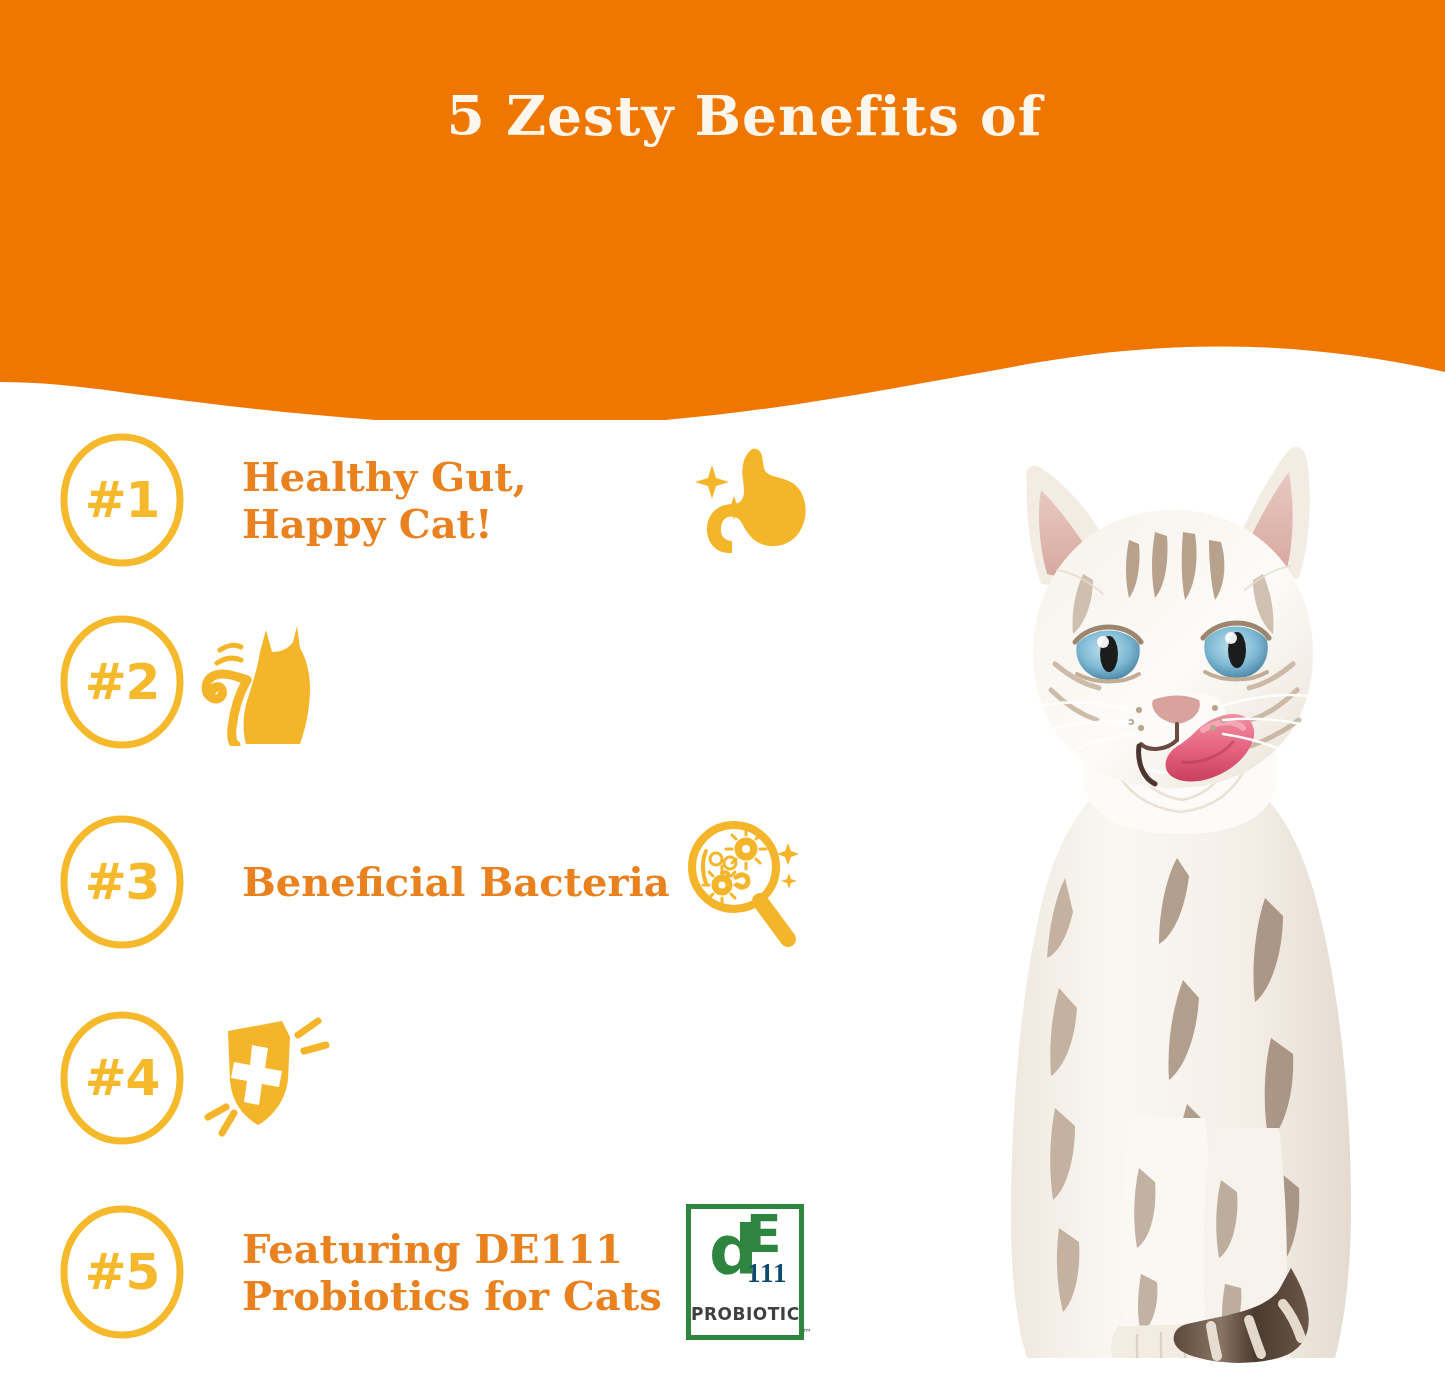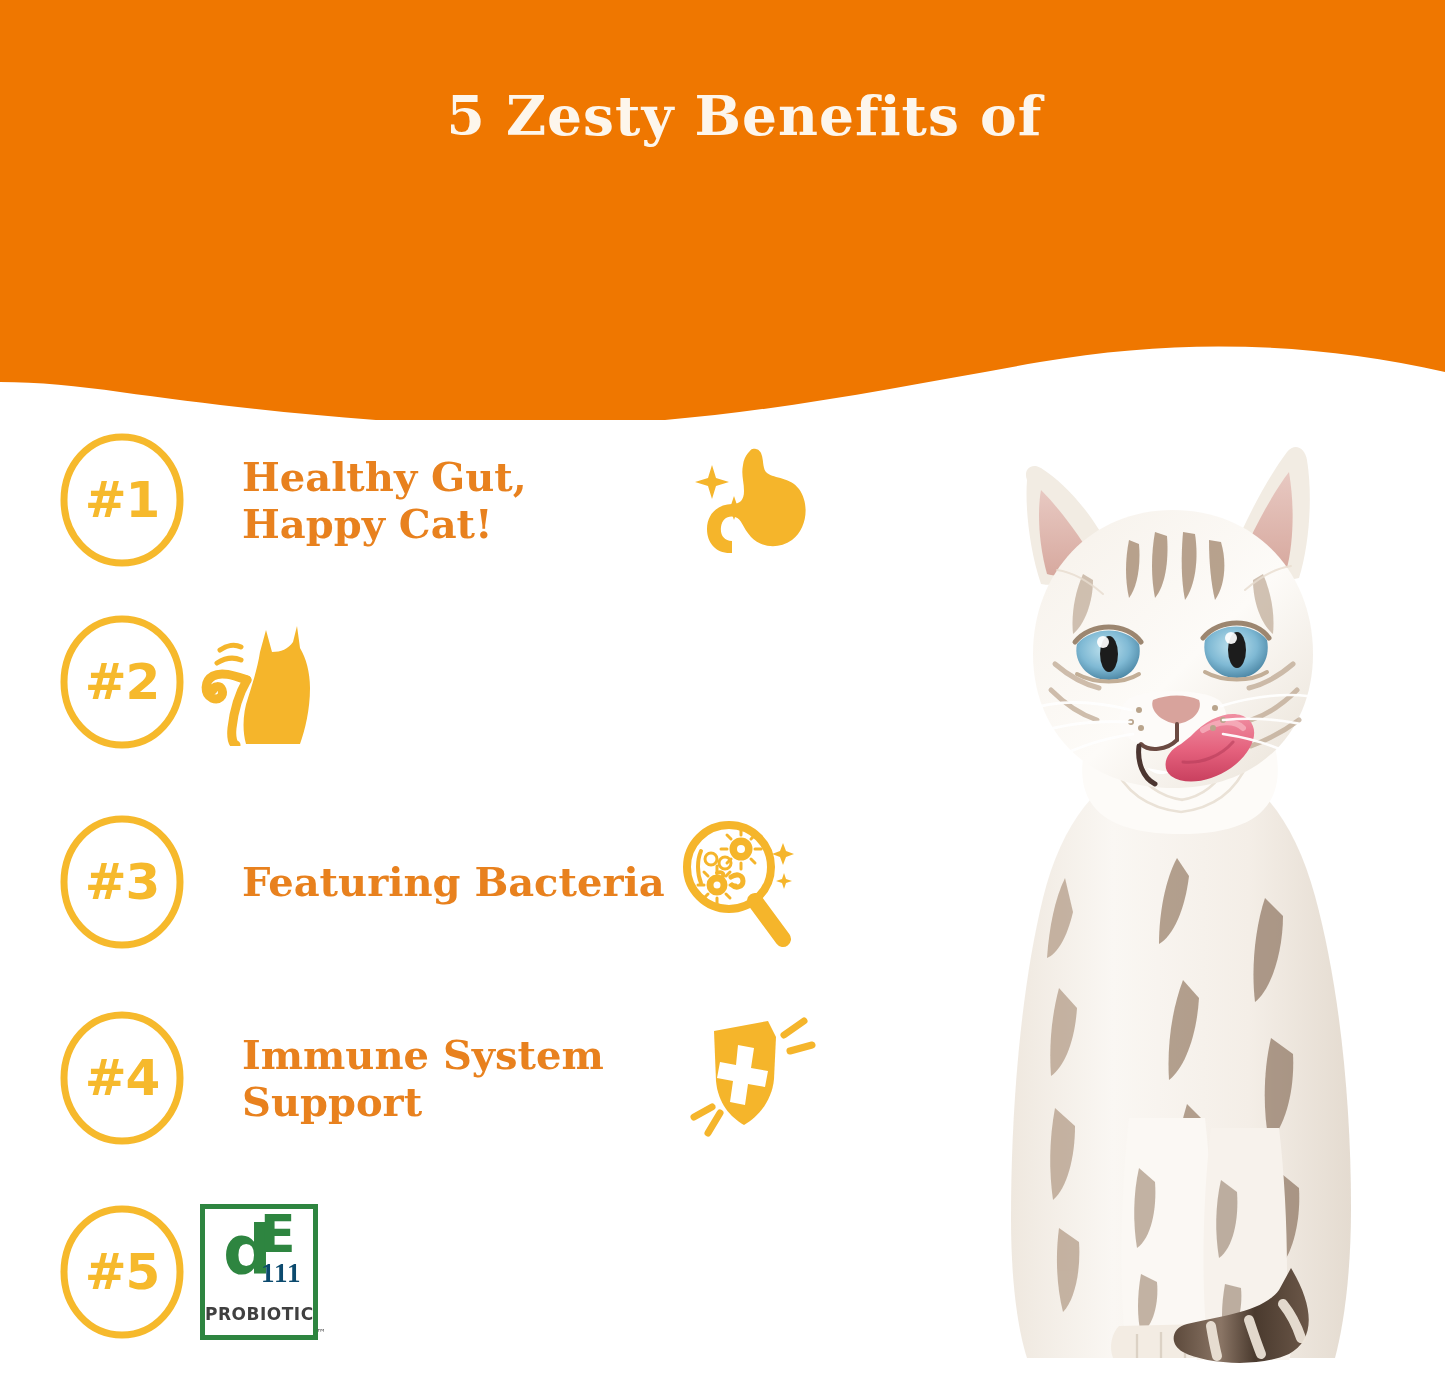--- a/index.html
+++ b/index.html
@@ -257,21 +257,21 @@
       </div>
     </div>
 
     <div class="benefit-row" style="top:382px;">
       <div class="badge">
         <svg viewBox="0 0 128 136">
           <path d="M64,5 C97,5 122,33 122,68 C122,103 97,131 64,131 C31,131 6,103 6,68 C6,33 31,5 64,5 Z" fill="none" stroke="#F6B92C" stroke-width="7" stroke-linecap="round"></path>
         </svg>
         <div class="badge-label">#3</div>
       </div>
-      <div class="benefit-text">Featuring Bacteria</div>
+      <div class="benefit-text">Beneficial Bacteria</div>
       <div class="benefit-icon">
         <svg width="124" height="134" viewBox="0 0 124 134">
 
           <path d="M76,86 L104,124" stroke="#F5B52B" stroke-width="16" stroke-linecap="round" fill="none"></path>
 
           <circle cx="50" cy="52" r="42" fill="none" stroke="#F5B52B" stroke-width="8"></circle>
 
           <path d="M22,36 C18,45 18,58 22,68" fill="none" stroke="#F5B52B" stroke-width="4" stroke-linecap="round"></path>
 
           <g stroke="#F5B52B" stroke-width="3" fill="none">
@@ -300,21 +300,20 @@
       </div>
     </div>
 
     <div class="benefit-row" style="top:578px;">
       <div class="badge">
         <svg viewBox="0 0 128 136">
           <path d="M64,5 C97,5 122,33 122,68 C122,103 97,131 64,131 C31,131 6,103 6,68 C6,33 31,5 64,5 Z" fill="none" stroke="#F6B92C" stroke-width="7" stroke-linecap="round"></path>
         </svg>
         <div class="badge-label">#4</div>
       </div>
-      <div class="benefit-text">Immune System Support</div>
       <div class="benefit-icon">
         <svg width="132" height="126" viewBox="0 0 132 126">
 
           <g stroke="#F5B52B" stroke-width="7" stroke-linecap="round">
             <path d="M98,20 L118,6"></path>
             <path d="M104,36 L126,30"></path>
             <path d="M26,92 L8,102"></path>
             <path d="M34,98 L22,118"></path>
           </g>
 
@@ -326,20 +325,21 @@
       </div>
     </div>
 
     <div class="benefit-row" style="top:772px;">
       <div class="badge">
         <svg viewBox="0 0 128 136">
           <path d="M64,5 C97,5 122,33 122,68 C122,103 97,131 64,131 C31,131 6,103 6,68 C6,33 31,5 64,5 Z" fill="none" stroke="#F6B92C" stroke-width="7" stroke-linecap="round"></path>
         </svg>
         <div class="badge-label">#5</div>
       </div>
+      <div class="benefit-text">Featuring DE111 Probiotics for Cats</div>
       <div class="benefit-icon">
         <div class="de111">
           <div class="ch-d">d</div>
           <div class="ch-e">E</div>
           <div class="ch-111">111</div>
           <div class="ch-probiotic">PROBIOTIC</div>
           <div class="de111-tm">™</div>
         </div>
       </div>
     </div>

